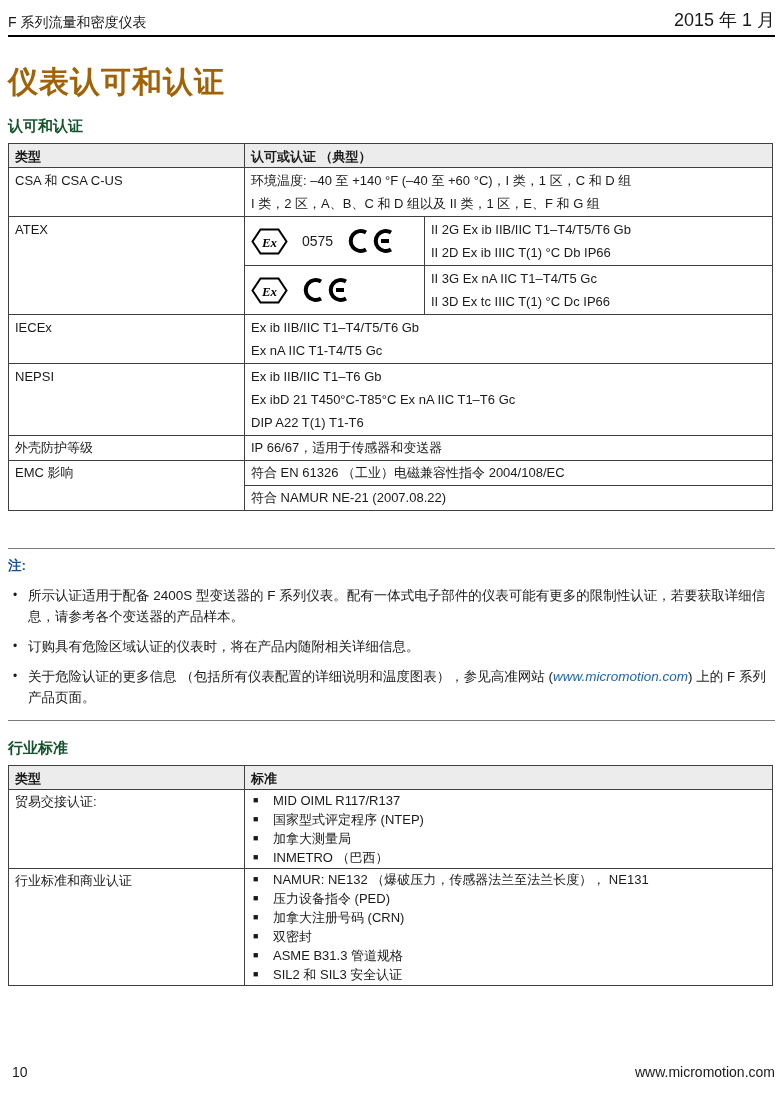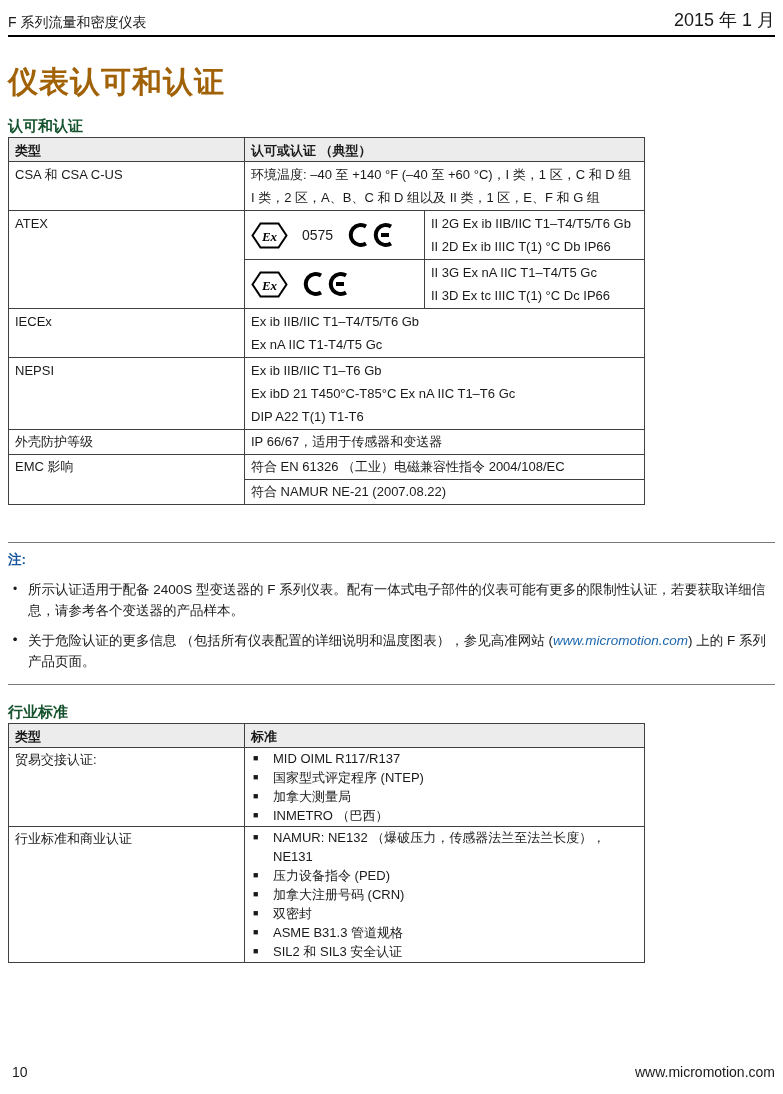--- a/index.html
+++ b/index.html
@@ -30,22 +30,22 @@
     font-size:30px; font-weight:bold; letter-spacing:1px;
     color:#a16207;
   }
   .section-heading {
     margin-top:14px;
     font-size:15px; font-weight:bold; color:#14532d;
   }
 
   
   table.spec {
-    margin-top:1px;
-    width:637px;
+    margin-top:7px;
+    width:765px;
     border-collapse:collapse;
     table-layout:fixed;
     font-size:13px;
   }
   table.spec th, table.spec td {
     border:1px solid #404040;
     vertical-align:top;
     padding:1px 6px;
     text-align:left;
   }
@@ -221,20 +221,21 @@
 
     <div class="notes">
       <div class="notes-label">注:</div>
       <ul>
         <li>
           <span class="bullet">•</span>
           <span>所示认证适用于配备 2400S 型变送器的 F 系列仪表。配有一体式电子部件的仪表可能有更多的限制性认证，若要获取详细信息，请参考各个变送器的产品样本。</span>
         </li>
         <li>
           <span class="bullet">•</span>
+          <span>订购具有危险区域认证的仪表时，将在产品内随附相关详细信息。</span>
         </li>
         <li>
           <span class="bullet">•</span>
           <span>关于危险认证的更多信息 （包括所有仪表配置的详细说明和温度图表），参见高准网站 (</span><a href="#" class="web-link">www.micromotion.com</a><span>) 上的 F 系列产品页面。</span>
         </li>
       </ul>
     </div>
 
     <div class="section-heading" style="margin-top:18px;">行业标准</div>
 

